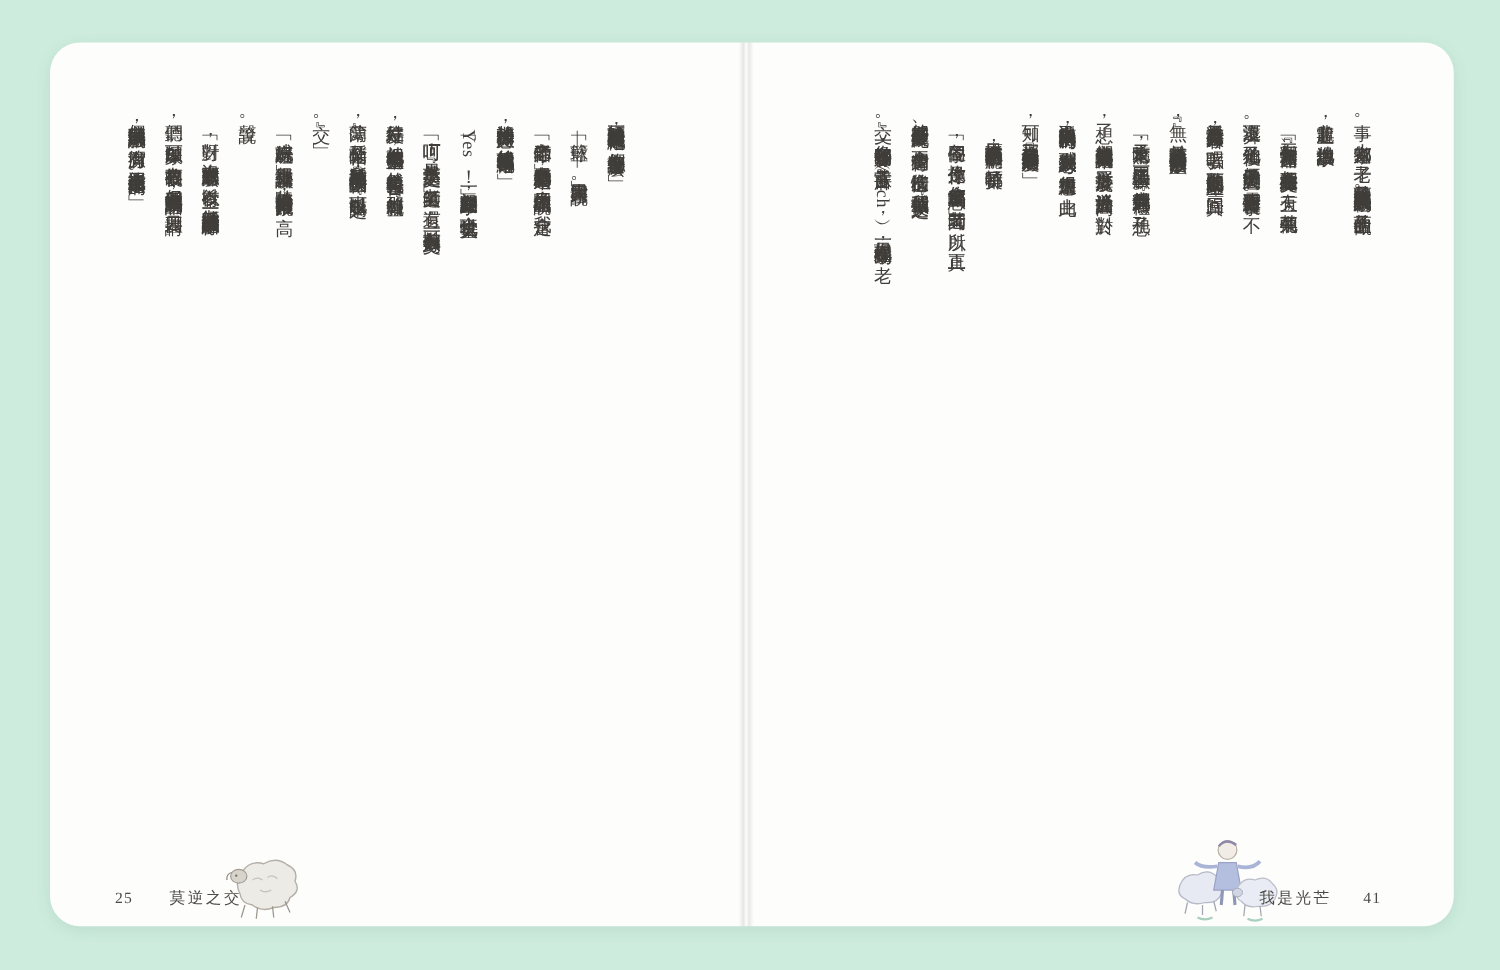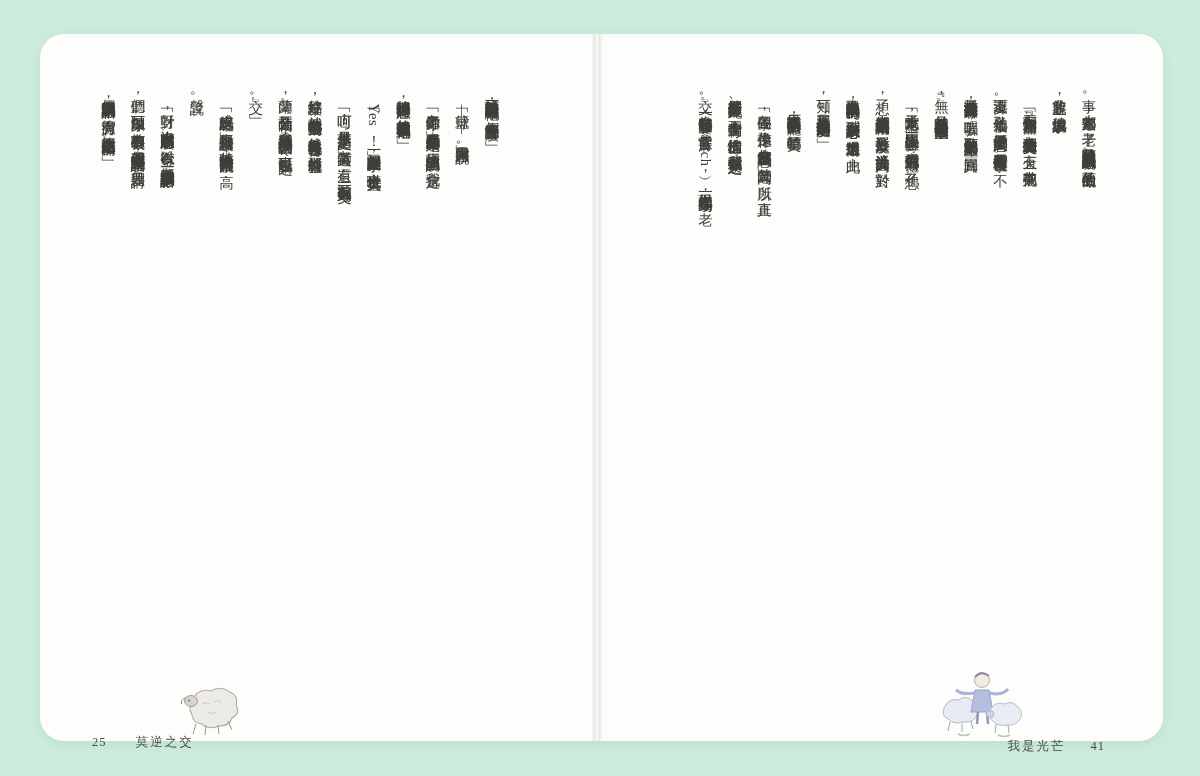--- a/index.html
+++ b/index.html
@@ -38,27 +38,27 @@
   }
   .pt-left  { left: 52px; }
   .pt-right { right: 60px; }
   .vcol { height: 100%; }
 
   .footer {
     position: absolute;
     font-size: 12.5px;
     color: #4c4a45;
   }
-  .footer-left  { left: 52px;  top: 700px; }
+  .footer-left  { left: 52px;  top: 676px; }
   .footer-right { right: 58px; top: 676px; }
   .footer span { display: inline-block; }
   .pgnum { letter-spacing: 1px; }
   .ftitle { letter-spacing: 2px; }
   .footer-left .pgnum { margin-right: 26px; }
-  .footer-right .ftitle { margin-right: 22px; margin-top: 28px; }
+  .footer-right .ftitle { margin-right: 22px; }
 
   .illus { position: absolute; }
   .illus-left  { left: 138px; top: 648px; }
   .illus-right { left: 898px; top: 630px; }
 </style>
 </head>
 <body>
 
 <div class="spread">
 

